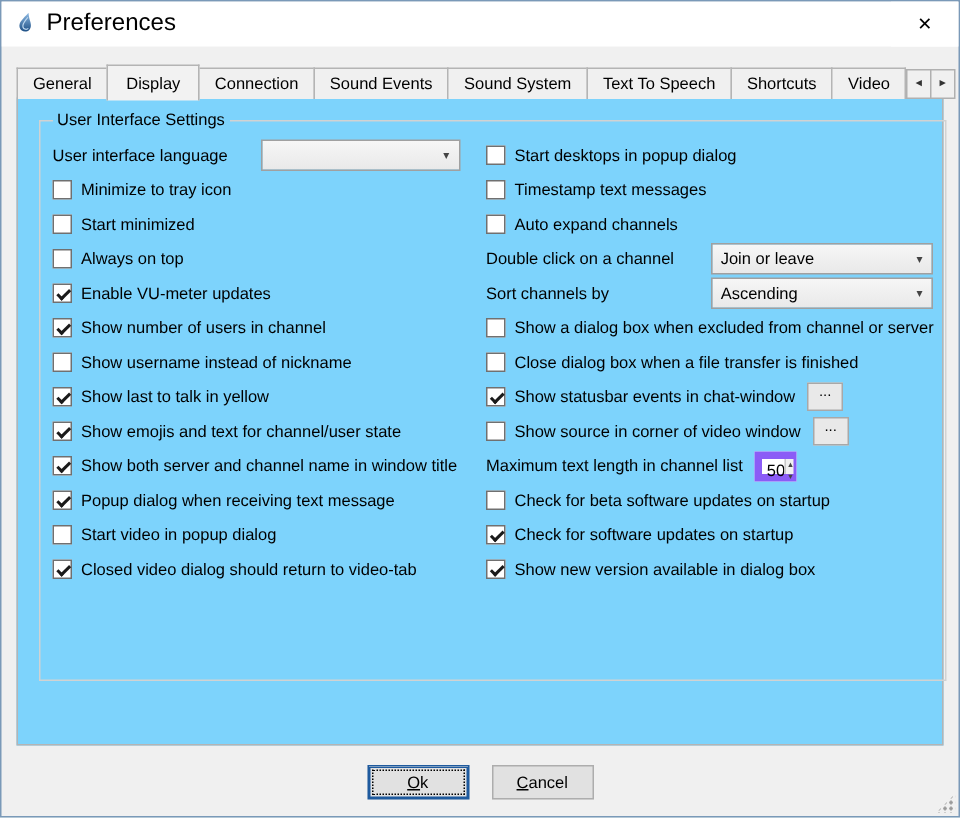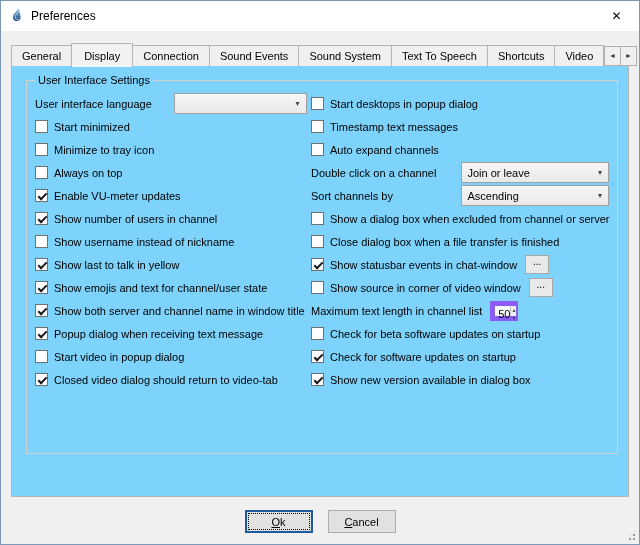--- a/index.html
+++ b/index.html
@@ -4,39 +4,39 @@
 <style>
   * { box-sizing: border-box; }
   html,body { margin:0; padding:0; background:#cfcfcf; }
   body { width:640px; height:545px; font-family:"Liberation Sans", sans-serif; font-size:11px; color:#000; }
 
   .window { width:640px; height:545px; background:#f0f0f0; border:1px solid #7a99b8; position:relative; overflow:hidden; }
 
   
   .titlebar { height:30px; background:#ffffff; display:flex; align-items:center; padding-left:8px; }
   .app-icon { width:16px; height:16px; margin-right:6px; flex:none; }
-  .win-title { font-size:12px; }
+  .win-title { font-size:16px; }
   .close-btn { margin-left:auto; width:45px; height:30px; border:none; background:#ffffff; font-size:12px; color:#000; display:flex; align-items:center; justify-content:center; cursor:default; font-family:"Liberation Sans",sans-serif; }
 
   
   .tabstrip { display:flex; align-items:flex-end; margin:12px 0 -1px; padding:0 10px; position:relative; z-index:2; }
   .tab { background:#f0f0f0; border:1px solid #b4b4b4; border-bottom:none; padding:3px 10px; line-height:14px; white-space:nowrap; position:relative; }
   .tab + .tab { margin-left:-1px; }
   .tab.active { background:#f2f2f2; padding:5px 12px 4px; margin-bottom:-1px; z-index:3; }
   .tabscroller { position:absolute; right:2px; bottom:0; display:flex; z-index:4; }
   .tabscroller .tsbtn { width:17px; height:20px; background:#f0f0f0; border:1px solid #b0b0b0; font-size:7px; line-height:18px; text-align:center; color:#333; padding:0; }
   .tabscroller .tsbtn + .tsbtn { margin-left:-1px; }
 
   
   .pane { margin:0 10px; background:#7dd3fc; border:1px solid #b4b4b4; height:432px; position:relative; z-index:1; }
 
   fieldset.group { border:1px solid #d2d2d2; margin:8px 14px 0; padding:4px 8px 6px; height:380px; }
   fieldset.group legend { padding:0 3px; font-size:11px; }
 
-  .columns { display:flex; gap:4px; margin-top:2px; }
+  .columns { display:flex; gap:17px; margin-top:2px; }
   .col-left { width:272px; flex:none; }
   .col-right { flex:1; min-width:0; }
 
   .row { display:flex; align-items:center; height:23px; white-space:nowrap; }
   .row.spaced { justify-content:space-between; }
   .lbl { white-space:nowrap; }
 
   
   .cb { width:13px; height:13px; flex:none; border:1px solid #707070; background:#fff; display:inline-block; position:relative; margin-right:6px; }
   .cb.checked::after { content:""; position:absolute; left:2px; top:3px; width:7px; height:3px; border-left:2px solid #1a1a1a; border-bottom:2px solid #1a1a1a; transform:rotate(-45deg); }
@@ -111,25 +111,25 @@
           <div class="row spaced">
             <span class="lbl">User interface language</span>
             <div class="combo lang">
               <span class="combo-val"></span>
               <span class="combo-btn">▾</span>
             </div>
           </div>
 
           <div class="row">
             <span class="cb"></span>
+            <span class="cblabel">Minimize to tray icon</span>
+          </div>
+          <div class="row">
+            <span class="cb"></span>
             <span class="cblabel">Start minimized</span>
-          </div>
-          <div class="row">
-            <span class="cb"></span>
-            <span class="cblabel">Minimize to tray icon</span>
           </div>
           <div class="row">
             <span class="cb"></span>
             <span class="cblabel">Always on top</span>
           </div>
           <div class="row">
             <span class="cb checked"></span>
             <span class="cblabel">Enable VU-meter updates</span>
           </div>
           <div class="row">

